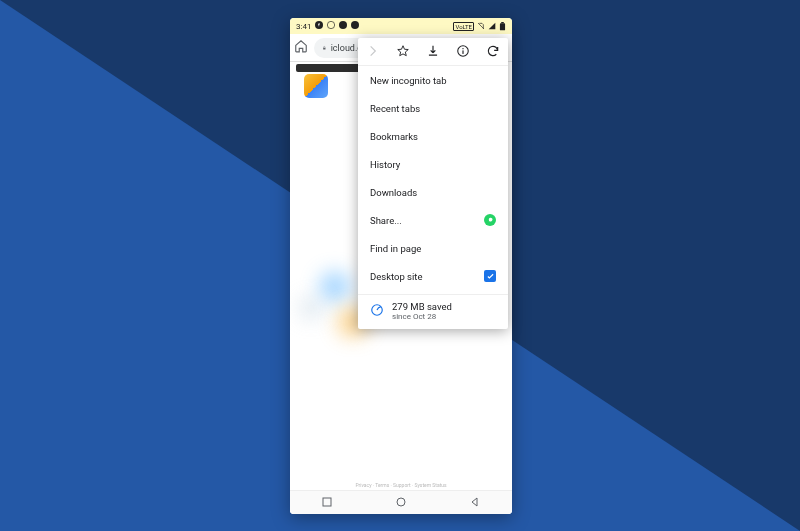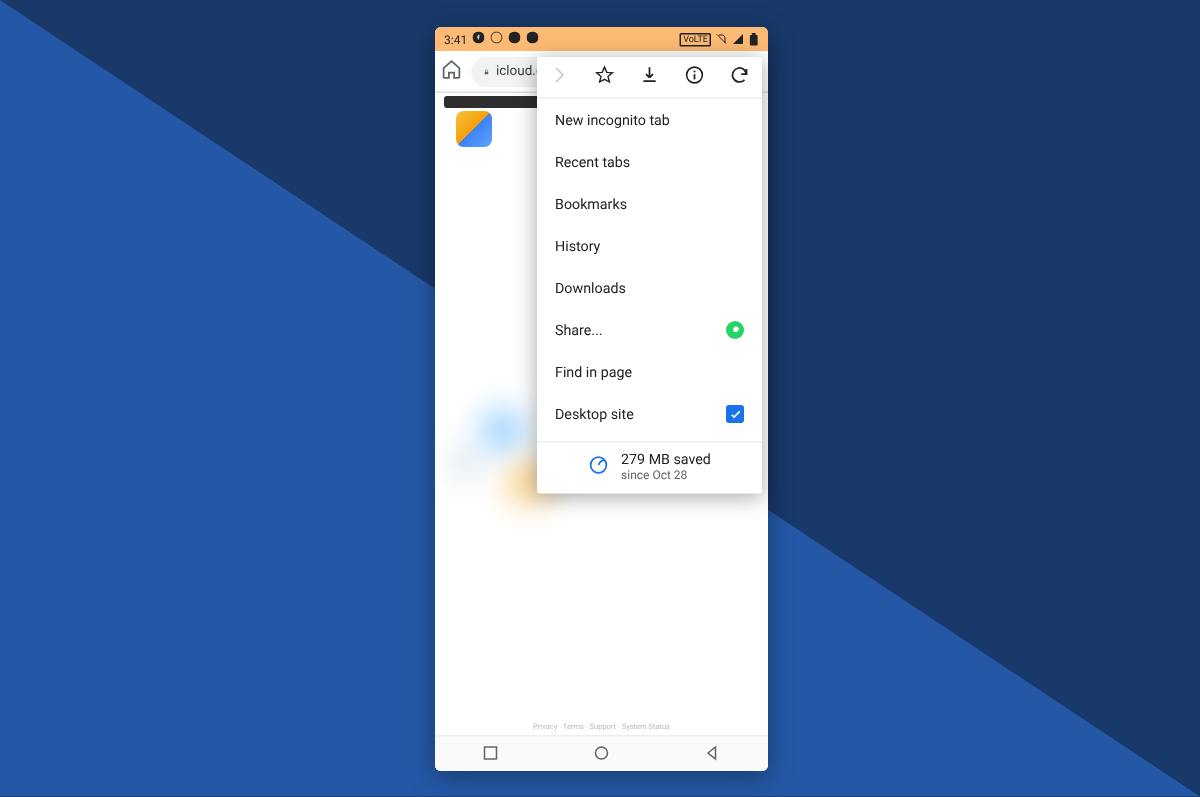--- a/index.html
+++ b/index.html
@@ -22,21 +22,21 @@
     left: 290px; top: 18px;
     width: 222px; height: 496px;
     background: #fff;
     border-radius: 4px;
     box-shadow: 0 4px 18px rgba(0,0,0,.35);
     overflow: hidden;
     display: flex; flex-direction: column;
   }
   .status-bar {
     height: 16px;
-    background: #fdba74;
+    background: #fef9c3;
     display: flex; align-items: center;
     justify-content: space-between;
     padding: 0 6px;
     font-size: 8px;
     color: #222;
   }
   .status-left { display:flex; gap:4px; align-items:center; }
   .status-right { display:flex; gap:3px; align-items:center; }
   .status-right svg, .status-right span.box { display:block; }
   .chrome-bar {
@@ -122,21 +122,20 @@
   .whatsapp-dot {
     width:12px;height:12px;border-radius:50%;
     background:#25d366;
     display:flex;align-items:center;justify-content:center;
   }
   .data-saved {
     display:flex; align-items:center; gap:8px;
     padding: 6px 12px 2px 12px;
     border-top:1px solid #eee;
     margin-top:4px;
-    justify-content:center;
   }
   .data-saved-text { display:flex; flex-direction:column; }
   .data-saved-sub { font-size:8px; color:#5f6368; }
 </style>
 </head>
 <body>
 
 <div class="bg-triangle"></div>
 
 <div class="phone">

